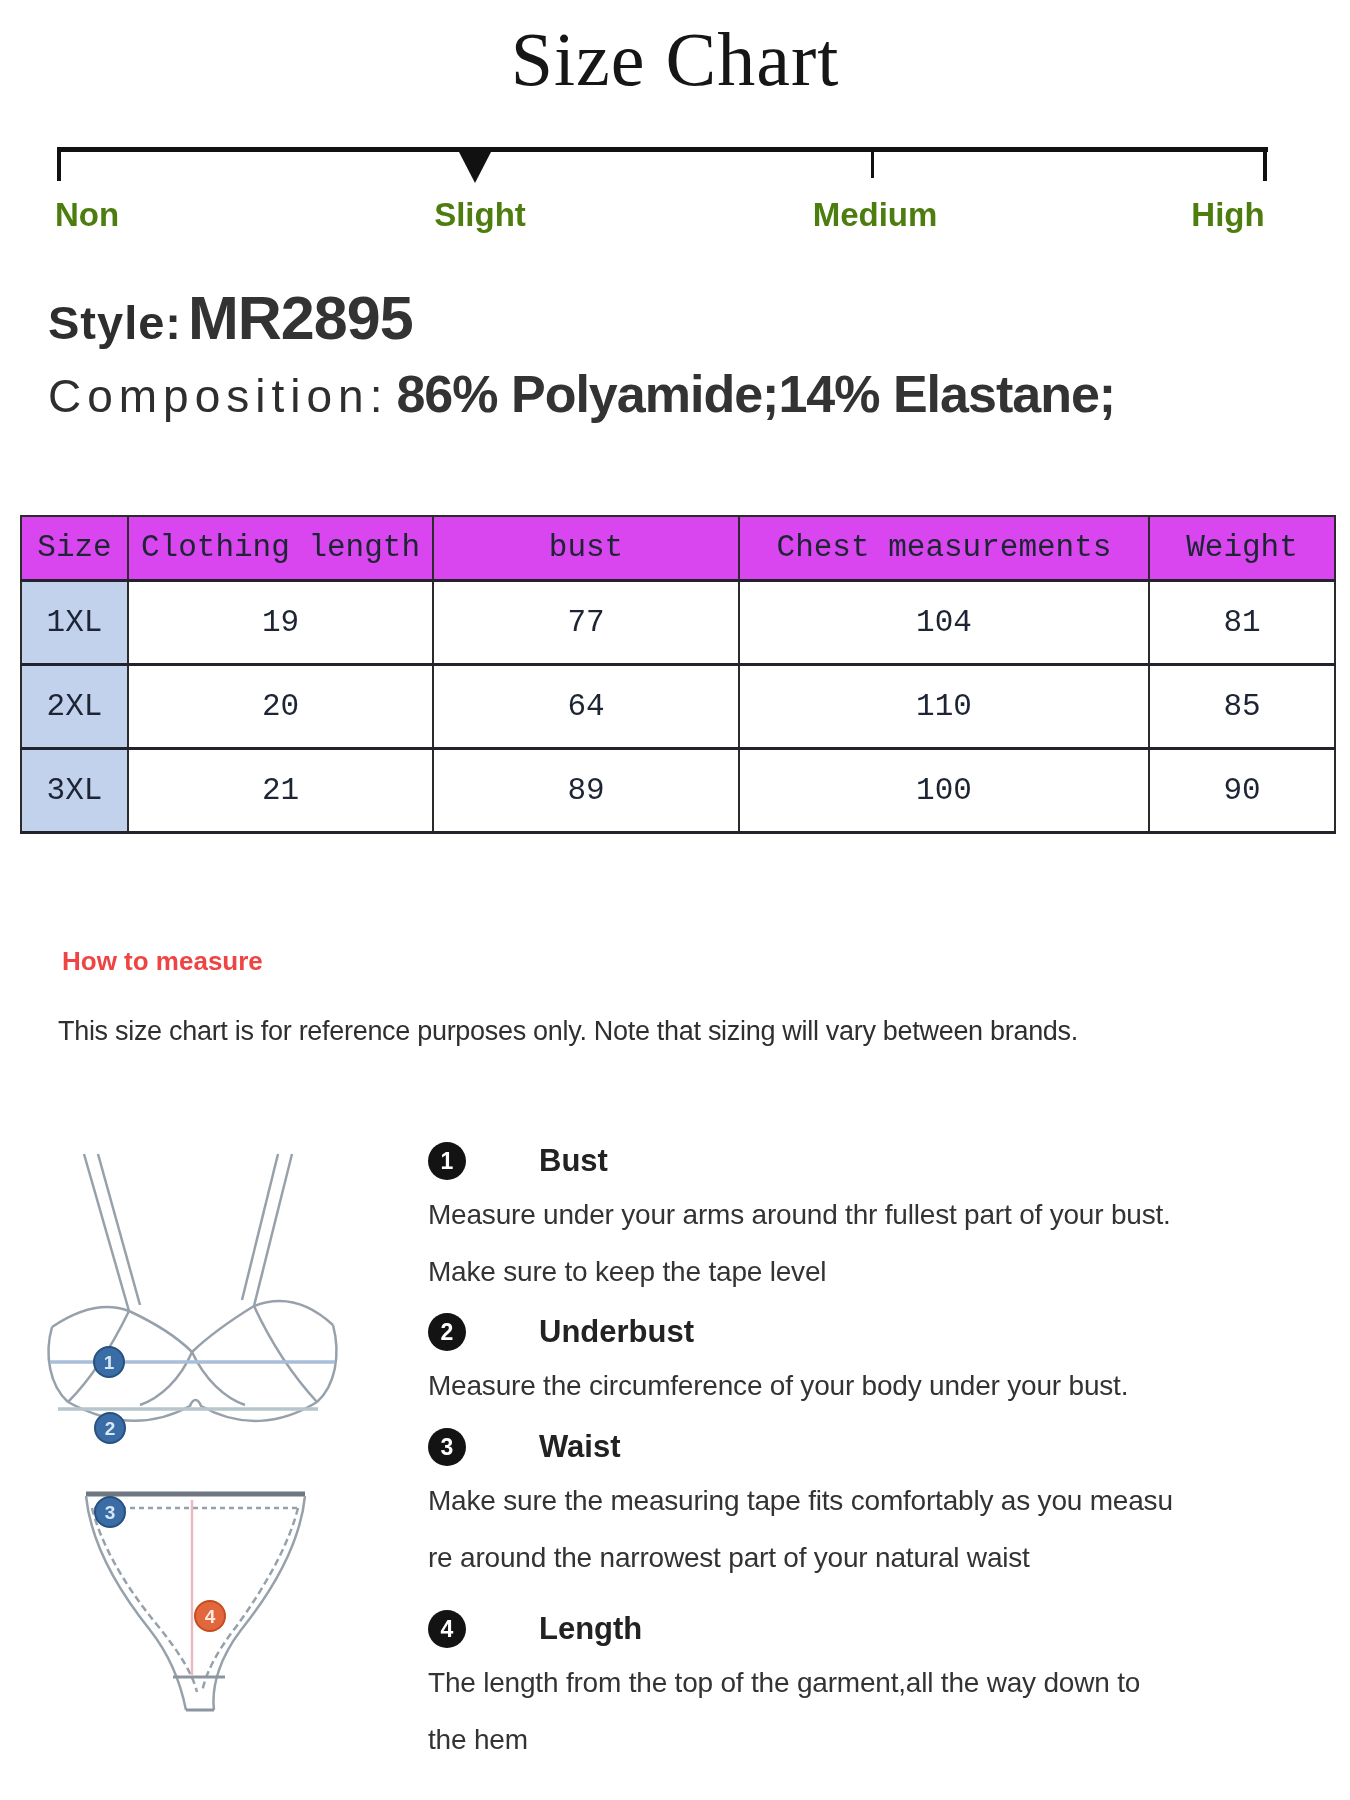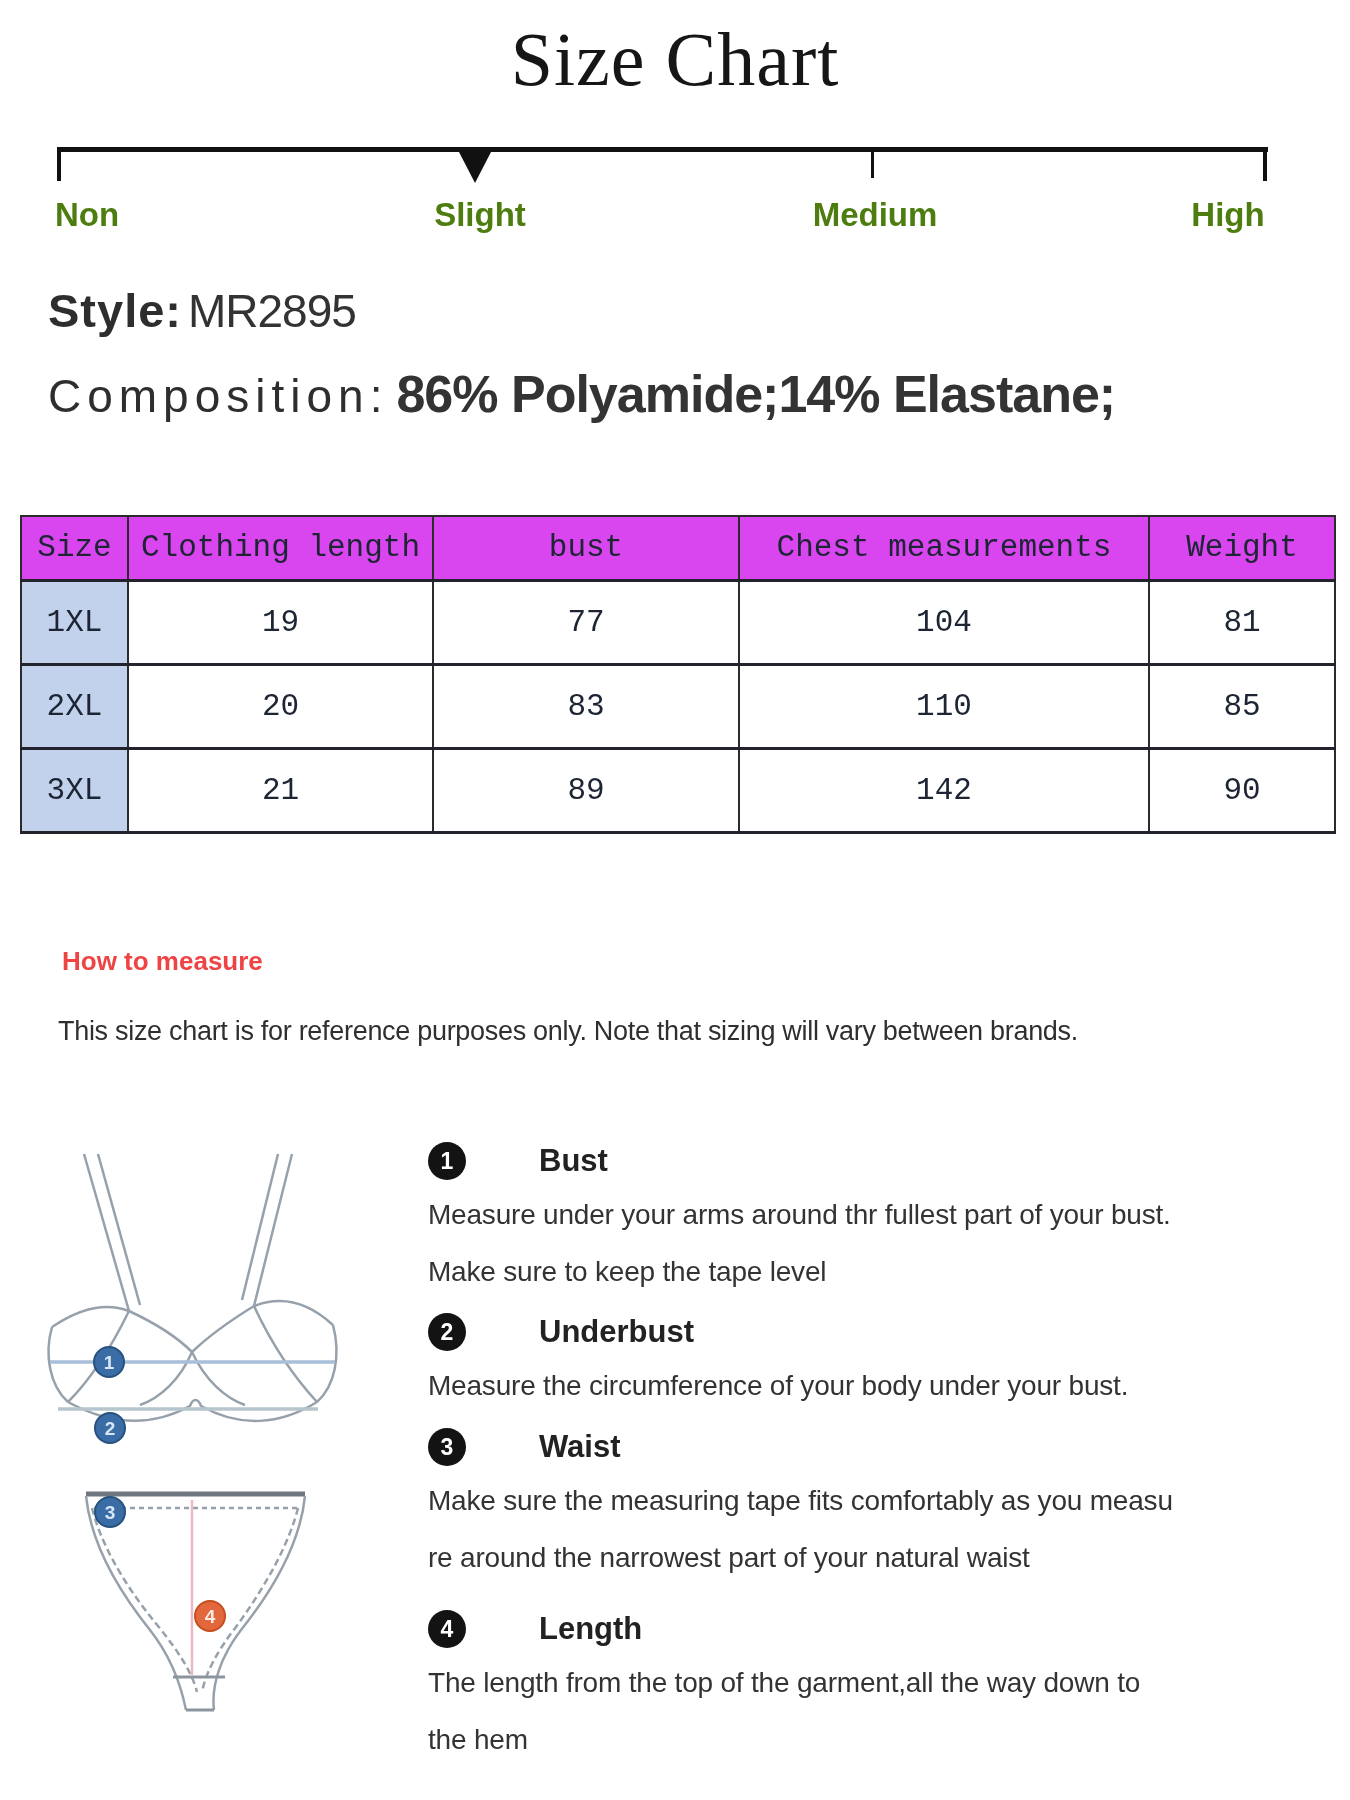--- a/index.html
+++ b/index.html
@@ -23,21 +23,21 @@
       border-top:31px solid #111;}
   .scale-label{top:196px;font-size:33px;font-weight:600;color:#4d7c0f;white-space:nowrap;}
   .lbl-non{left:55px;}
   .lbl-slight{left:480px;transform:translateX(-50%);}
   .lbl-medium{left:875px;transform:translateX(-50%);}
   .lbl-high{left:1228px;transform:translateX(-50%);}
 
   
   .style-line{left:48px;top:283px;display:flex;align-items:baseline;white-space:nowrap;}
   .style-label{font-size:47px;font-weight:700;color:#2e2e2e;letter-spacing:1px;}
-  .style-value{font-size:46px;font-weight:400;color:#333;margin-left:6px;letter-spacing:-1px;}
+  .style-value{font-size:61px;font-weight:700;color:#333;margin-left:6px;letter-spacing:-1px;}
   .comp-line{left:48px;top:364px;display:flex;align-items:baseline;white-space:nowrap;}
   .comp-label{font-size:46px;font-weight:500;color:#2e2e2e;letter-spacing:6px;}
   .comp-value{font-size:52px;font-weight:700;color:#333;margin-left:8px;letter-spacing:-1px;}
 
   
   .size-table{left:20px;top:515px;width:1314px;border-collapse:collapse;table-layout:fixed;
       font-family:"Liberation Mono","DejaVu Sans Mono",monospace;color:#1d2433;}
   .size-table th,.size-table td{border:2px solid #2b2b2b;text-align:center;vertical-align:middle;
       font-weight:400;font-size:31px;padding:0;}
   .size-table thead tr{height:64px;}
@@ -113,29 +113,29 @@
       <tr>
         <td>1XL</td>
         <td>19</td>
         <td>77</td>
         <td>104</td>
         <td>81</td>
       </tr>
       <tr>
         <td>2XL</td>
         <td>20</td>
-        <td>83</td>
+        <td>64</td>
         <td>110</td>
         <td>85</td>
       </tr>
       <tr>
         <td>3XL</td>
         <td>21</td>
         <td>89</td>
-        <td>142</td>
+        <td>100</td>
         <td>90</td>
       </tr>
     </tbody>
   </table>
 
   <div class="abs htm-heading">How to measure</div>
   <div class="abs htm-note">This size chart is for reference purposes only. Note that sizing will vary between brands.</div>
 
   <svg class="abs diagram" width="305" height="600" viewBox="0 0 305 600">
     <g fill="none" stroke="#97a1ab" stroke-width="2.5">

